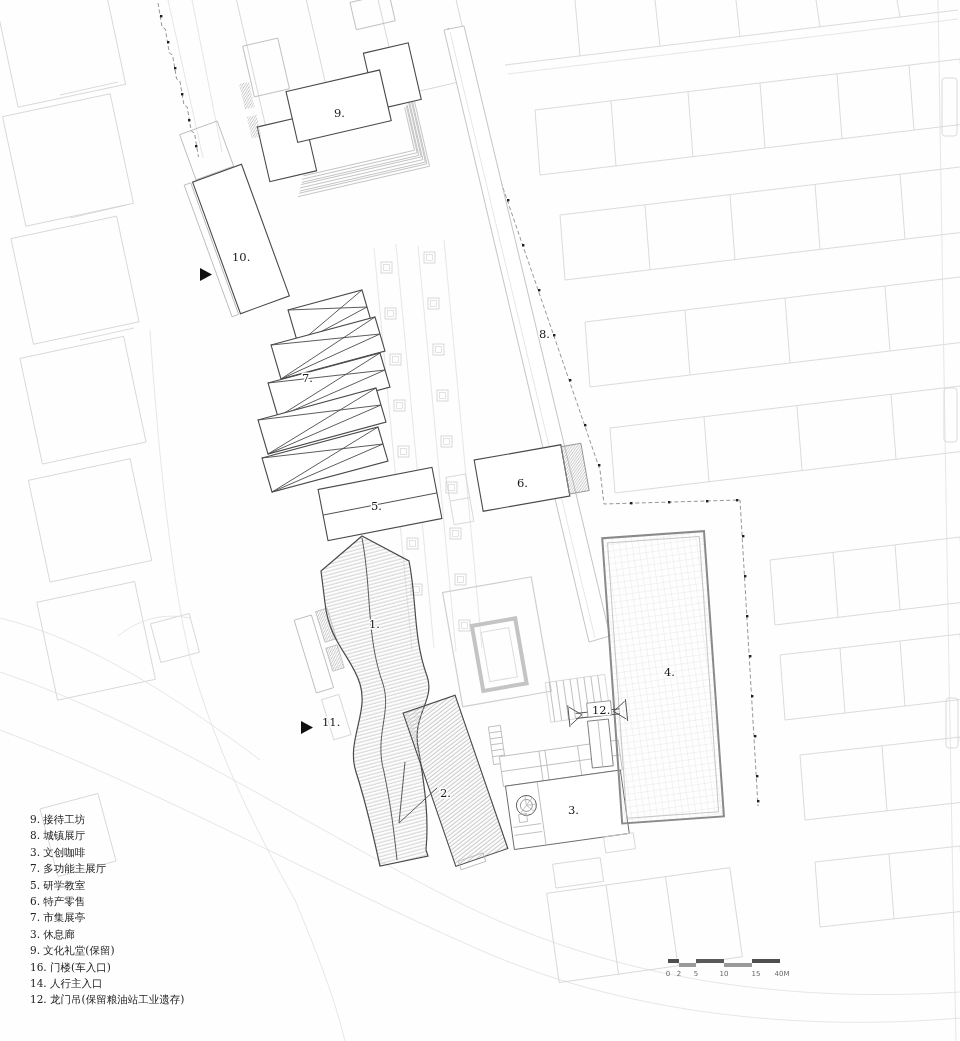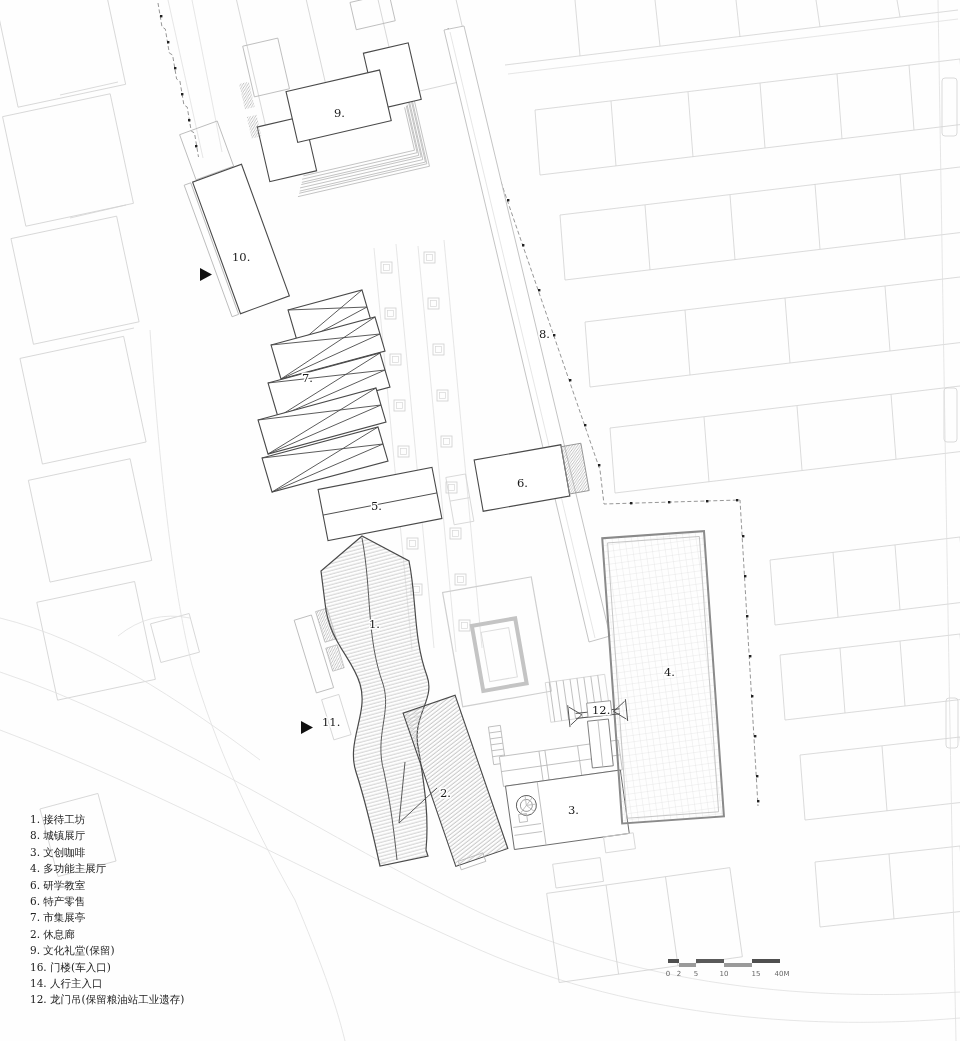--- a/index.html
+++ b/index.html
@@ -305,28 +305,28 @@
     <text class="lbl" x="302" y="382">7.</text>
     <text class="lbl" x="539" y="338">8.</text>
     <text class="lbl" x="334" y="117">9.</text>
     <text class="lbl" x="232" y="261">10.</text>
     <text class="lbl" x="322" y="726">11.</text>
     <text class="lbl" x="592" y="714">12.</text>
   </g>
 </svg>
 
   <div id="legend">
-    <div class="lg">1. 接待工坊</div>
+    <div class="lg">9. 接待工坊</div>
     <div class="lg">8. 城镇展厅</div>
     <div class="lg">3. 文创咖啡</div>
-    <div class="lg">4. 多功能主展厅</div>
-    <div class="lg">6. 研学教室</div>
+    <div class="lg">7. 多功能主展厅</div>
+    <div class="lg">5. 研学教室</div>
     <div class="lg">6. 特产零售</div>
     <div class="lg">7. 市集展亭</div>
-    <div class="lg">2. 休息廊</div>
+    <div class="lg">3. 休息廊</div>
     <div class="lg">9. 文化礼堂(保留)</div>
     <div class="lg">16. 门楼(车入口)</div>
     <div class="lg">14. 人行主入口</div>
     <div class="lg">12. 龙门吊(保留粮油站工业遗存)</div>
   </div>
 
   <div id="scalebar">
     <div class="seg" style="left:668px;top:959px;width:11.2px;background:#4f4f4f;"></div>
     <div class="seg" style="left:679.2px;top:963px;width:16.8px;background:#9a9a9a;"></div>
     <div class="seg" style="left:696px;top:959px;width:28px;background:#5a5a5a;"></div>

